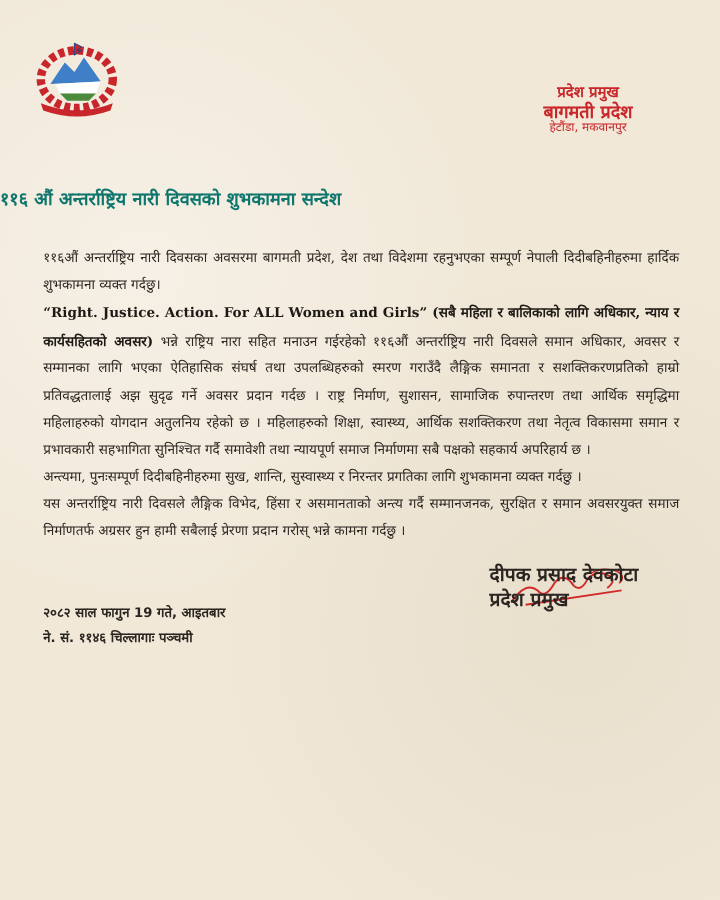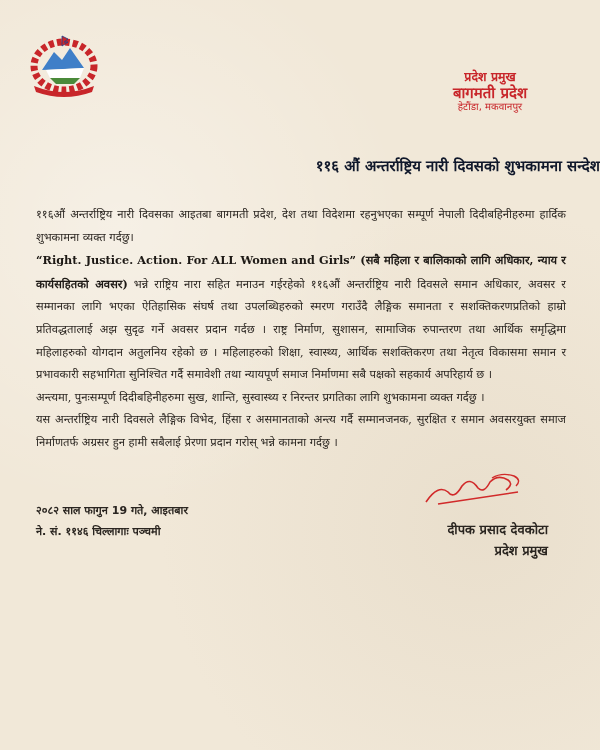--- a/index.html
+++ b/index.html
@@ -18,37 +18,37 @@
   .gov-title {
     position: absolute; left: 188px; top: 40px;
     font-family: "DejaVu Serif", serif;
     font-size: 23px; font-weight: bold; color: #d6272a; letter-spacing: 0.5px;
   }
   .office { position: absolute; left: 430px; top: 68px; width: 120px; text-align: center; color: #c8262a; }
   .office .o1 { font-size: 12.5px; font-weight: bold; line-height: 18px; }
   .office .o2 { font-size: 15px; font-weight: bold; line-height: 14px; }
   .office .o3 { font-size: 10px; font-weight: normal; line-height: 14px; }
   .subject {
-    position: absolute; left: 0; right: 0; top: 155px; text-align: right;
-    font-size: 15px; font-weight: bold; color: #0f172a;
+    position: absolute; left: 0; right: 0; top: 155px; text-align: left;
+    font-size: 15px; font-weight: bold; color: #0f766e;
   }
   .body-text {
     position: absolute; left: 36px; top: 204px; width: 530px;
     font-family: "DejaVu Serif", serif;
     font-size: 11.3px; line-height: 22.6px; text-align: justify; color: #2c2722;
   }
   .body-text p { margin: 0; }
   .body-text b { font-weight: bold; color: #1d1915; }
   .date-block {
     position: absolute; left: 36px; top: 500px;
     font-size: 11px; font-weight: bold; line-height: 21px; color: #2a2520;
   }
   .sign-block {
-    position: absolute; left: 408px; top: 519px; width: 140px; text-align: right;
-    font-size: 13px; font-weight: bold; line-height: 21px; color: #2a2520;
+    position: absolute; left: 408px; top: 468px; width: 140px; text-align: left;
+    font-size: 16px; font-weight: bold; line-height: 21px; color: #2a2520;
   }
   .signature { position: absolute; left: 418px; top: 470px; width: 110px; height: 40px; }
 </style>
 </head>
 <body>
 
 <div class="page">
 
   <svg class="emblem" viewBox="0 0 80 64">
     <ellipse cx="40" cy="32" rx="30" ry="24" fill="none" stroke="#c8262a" stroke-width="7" stroke-dasharray="5 3"></ellipse>
@@ -62,21 +62,21 @@
 
   <div class="office">
     <div class="o1">प्रदेश प्रमुख</div>
     <div class="o2">बागमती प्रदेश</div>
     <div class="o3">हेटौंडा, मकवानपुर</div>
   </div>
 
   <div class="subject">११६ औं अन्तर्राष्ट्रिय नारी दिवसको शुभकामना सन्देश</div>
 
   <div class="body-text">
-    <p>११६औं अन्तर्राष्ट्रिय नारी दिवसका आइतबा बागमती प्रदेश, देश तथा विदेशमा रहनुभएका सम्पूर्ण नेपाली दिदीबहिनीहरुमा हार्दिक शुभकामना व्यक्त गर्दछु।</p>
+    <p>११६औं अन्तर्राष्ट्रिय नारी दिवसका अवसरमा बागमती प्रदेश, देश तथा विदेशमा रहनुभएका सम्पूर्ण नेपाली दिदीबहिनीहरुमा हार्दिक शुभकामना व्यक्त गर्दछु।</p>
     <p><b>“Right. Justice. Action. For ALL Women and Girls” (सबै महिला र बालिकाको लागि अधिकार, न्याय र कार्यसहितको अवसर)</b><span> भन्ने राष्ट्रिय नारा सहित मनाउन गईरहेको ११६औं अन्तर्राष्ट्रिय नारी दिवसले समान अधिकार, अवसर र सम्मानका लागि भएका ऐतिहासिक संघर्ष तथा उपलब्धिहरुको स्मरण गराउँदै लैङ्गिक समानता र सशक्तिकरणप्रतिको हाम्रो प्रतिवद्धतालाई अझ सुदृढ गर्ने अवसर प्रदान गर्दछ । राष्ट्र निर्माण, सुशासन, सामाजिक रुपान्तरण तथा आर्थिक समृद्धिमा महिलाहरुको योगदान अतुलनिय रहेको छ । महिलाहरुको शिक्षा, स्वास्थ्य, आर्थिक सशक्तिकरण तथा नेतृत्व विकासमा समान र प्रभावकारी सहभागिता सुनिश्चित गर्दै समावेशी तथा न्यायपूर्ण समाज निर्माणमा सबै पक्षको सहकार्य अपरिहार्य छ ।</span></p>
     <p>अन्त्यमा, पुनःसम्पूर्ण दिदीबहिनीहरुमा सुख, शान्ति, सुस्वास्थ्य र निरन्तर प्रगतिका लागि शुभकामना व्यक्त गर्दछु ।</p>
     <p>यस अन्तर्राष्ट्रिय नारी दिवसले लैङ्गिक विभेद, हिंसा र असमानताको अन्त्य गर्दै सम्मानजनक, सुरक्षित र समान अवसरयुक्त समाज निर्माणतर्फ अग्रसर हुन हामी सबैलाई प्रेरणा प्रदान गरोस् भन्ने कामना गर्दछु ।</p>
   </div>
 
   <div class="date-block">
     <div>२०८२ साल फागुन 19 गते, आइतबार</div>
     <div>ने. सं. ११४६ चिल्लागाः पञ्चमी</div>
   </div>
 

